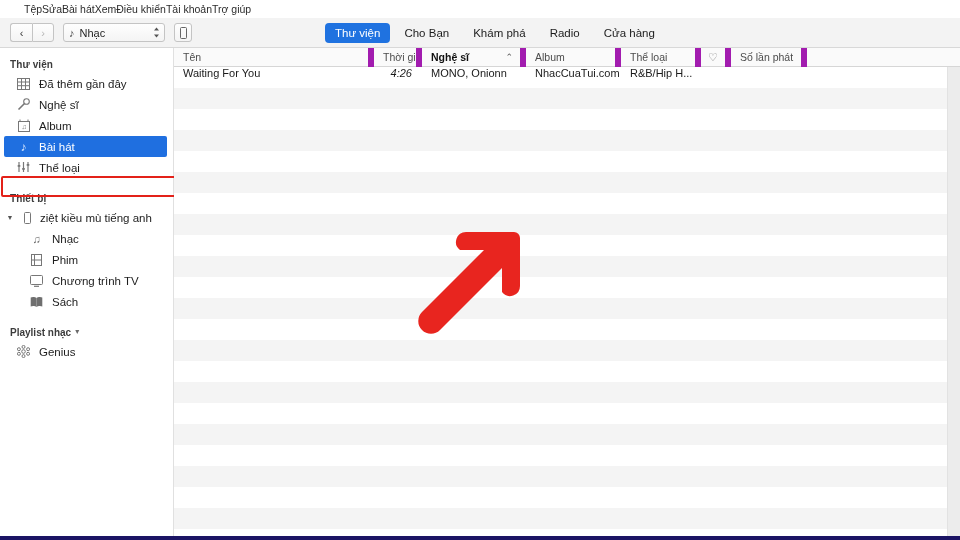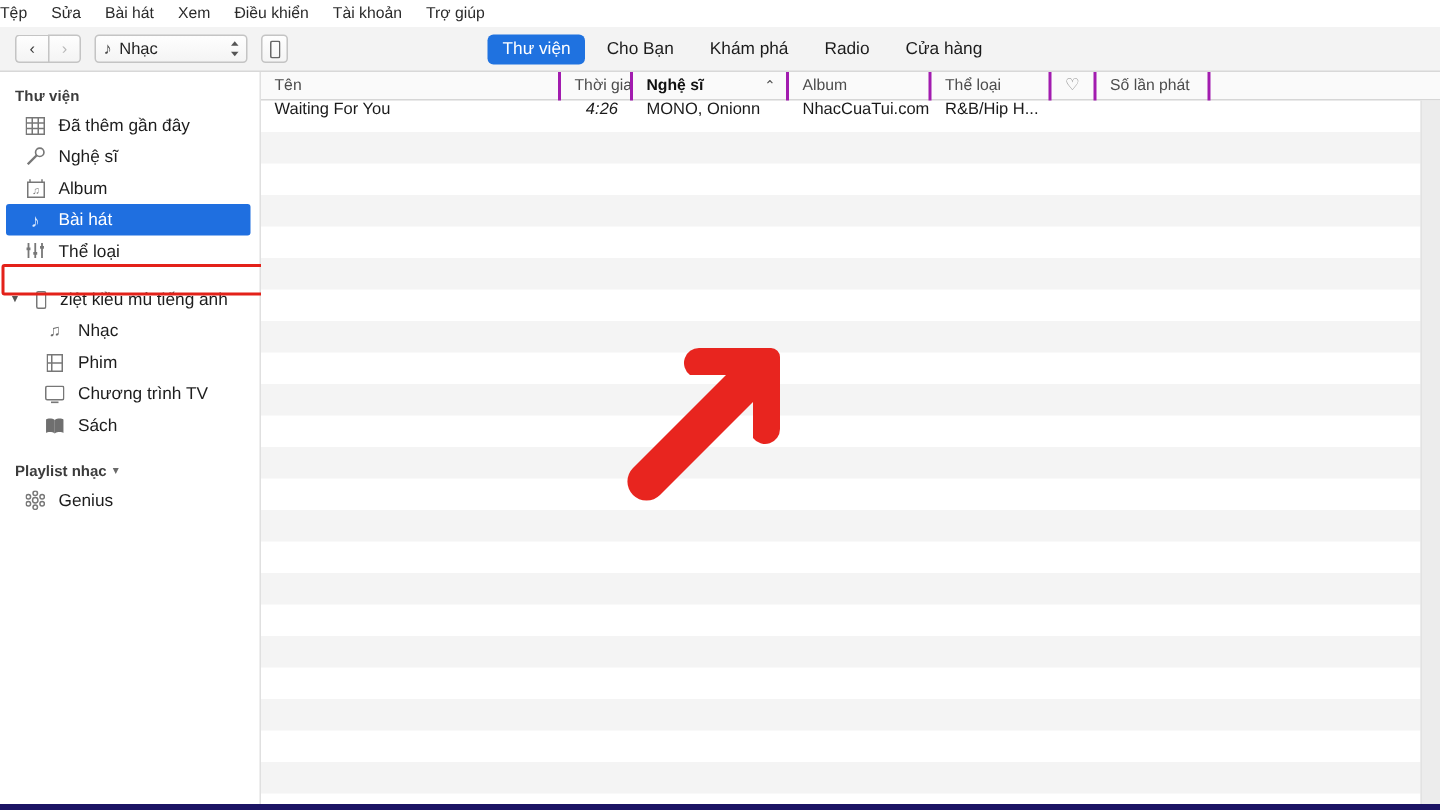--- a/index.html
+++ b/index.html
@@ -10,22 +10,21 @@
     overflow: hidden;
   }
   #app { position: relative; width: 960px; height: 540px; }
 
   
   .menubar {
     height: 18px;
     background: #ffffff;
     display: flex;
     align-items: center;
-    padding-left: 0;
-    gap: 16px;
+    padding-left: 24px;
   }
   .menu-item {
     font-size: 10.5px;
     color: #2b2b2b;
     white-space: nowrap;
     cursor: default;
   }
 
   
   .toolbar {
@@ -130,21 +129,21 @@
   
   .main { flex: 1; position: relative; background: #ffffff; overflow: hidden; }
   .thead {
     display: flex; height: 19px;
     background: #fafafa;
     border-bottom: 1px solid #d6d6d6;
     align-items: center;
   }
   .th {
     font-size: 10.5px; color: #4c4c4c;
-    border-right: 2px solid #a21caf;
+    border-right: 6px solid #a21caf;
     height: 19px; line-height: 19px;
     padding-left: 9px;
     overflow: hidden; white-space: nowrap;
     position: relative;
   }
   .th.sorted { color: #111; font-weight: bold; }
   .th .caret {
     position: absolute; right: 7px; top: 0;
     font-size: 9px; color: #555; font-weight: normal;
   }
@@ -278,20 +277,21 @@
               <rect x="0.7" y="4" width="2.6" height="1.8" fill="#777"></rect>
               <rect x="5.2" y="7" width="2.6" height="1.8" fill="#777"></rect>
               <rect x="9.7" y="3" width="2.6" height="1.8" fill="#777"></rect>
             </svg>
         </span>
         <span class="txt">Thể loại</span>
       </div>
 
       <div style="height:11px;"></div>
 
+      <div class="sb-head">Thiết bị</div>
 
       <div class="sb-item sb-device">
         <span class="tri">▼</span>
         <span class="ic">
           <svg width="7" height="12" viewBox="0 0 7 12">
               <rect x="0.5" y="0.5" width="6" height="11" rx="1" fill="none" stroke="#777"></rect>
             </svg>
         </span>
         <span class="txt">ziệt kiều mù tiếng anh</span>
       </div>

